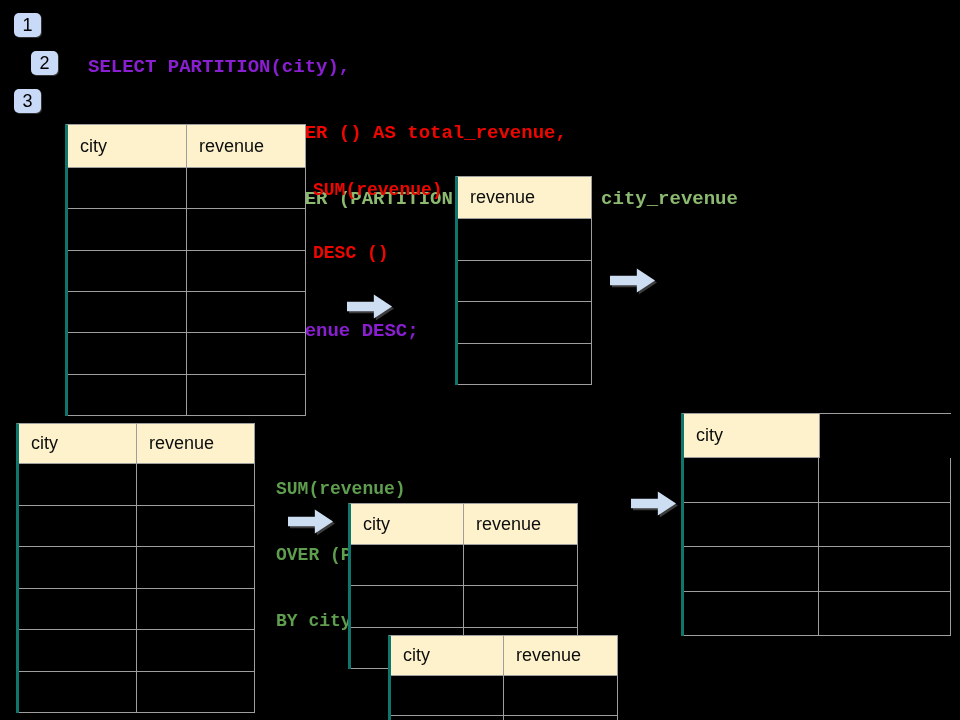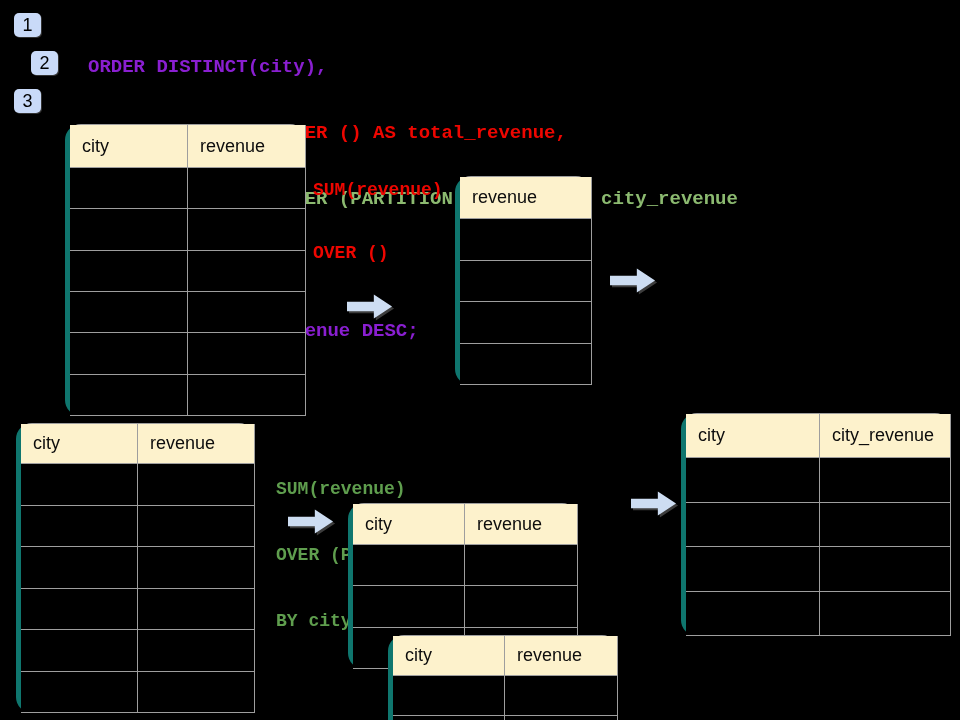--- a/index.html
+++ b/index.html
@@ -18,21 +18,21 @@
 
   
   .badge{position:absolute;width:27px;height:24px;background:#c9daf8;border-radius:5px;
          display:flex;align-items:center;justify-content:center;
          color:#000;font-size:18px;box-shadow:1px 1px 0 #333;}
   #badge-1{left:14px;top:13px;}
   #badge-2{left:31px;top:51px;}
   #badge-3{left:14px;top:89px;}
 
   
-  .tbl{position:absolute;border-left:5px solid #0f766e;border-top:1px solid #9e9e9e;box-sizing:border-box;border-radius:16px;}
+  .tbl{position:absolute;border-left:3px solid #0f766e;border-top:1px solid #9e9e9e;box-sizing:border-box;}
   .thead,.tr{display:flex;}
   .th,.td{box-sizing:border-box;border-right:1px solid #9e9e9e;border-bottom:1px solid #9e9e9e;}
   .th{background:#fdf2cc;display:flex;align-items:center;padding-left:12px;
       font-size:18px;color:#0d0d0d;}
   .td{background:#000;}
   .t1 .thead .th{height:43px;} .t1 .tr .td{height:41.33px;}
   .t2 .thead .th{height:42px;} .t2 .tr .td{height:41.5px;}
   .t3 .thead .th{height:40px;} .t3 .tr .td{height:41.5px;}
   .t4 .thead .th{height:41px;} .t4 .tr .td{height:41.3px;}
   .t5 .thead .th{height:40px;} .t5 .tr .td{height:39.5px;}
@@ -44,31 +44,31 @@
 </head>
 <body>
 
 <div id="stage">
 
   <div class="badge" id="badge-1">1</div>
   <div class="badge" id="badge-2">2</div>
   <div class="badge" id="badge-3">3</div>
 
   <div id="sql-code" class="mono">
-    <div class="c-purple">ORDER DISTINCT(city),</div>
+    <div class="c-purple">SELECT PARTITION(city),</div>
     <div class="c-red">    SUM(revenue) OVER () AS total_revenue,</div>
     <div class="c-green-light">    SUM(revenue) OVER (PARTITION BY city) as city_revenue</div>
     <div class="c-purple">  FROM rides</div>
     <div class="c-purple">  ORDER by city_revenue DESC;</div>
   </div>
 
 
   <div id="ann-total" class="mono">
     <div>SUM(revenue)</div>
-    <div>OVER ()</div>
+    <div>DESC ()</div>
   </div>
 
   <div id="ann-partition" class="mono">
     <div>SUM(revenue)</div>
     <div>OVER (PARTITION</div>
     <div>BY city)</div>
   </div>
 
   <div class="tbl t1" style="left:65px;top:124px;width:241px;">
     <div class="thead">
@@ -180,21 +180,20 @@
       </div>
     <div class="tr">
         <div class="td" style="width:114px;"></div>
         <div class="td" style="width:115px;"></div>
       </div>
   </div>
 
   <div class="tbl t6" style="left:681px;top:413px;width:270px;">
     <div class="thead">
       <div class="th" style="width:136px;">city</div>
-      <div class="th" style="width:133px;">city_revenue</div>
     </div>
     <div class="tr">
         <div class="td" style="width:136px;"></div>
         <div class="td" style="width:133px;"></div>
       </div>
     <div class="tr">
         <div class="td" style="width:136px;"></div>
         <div class="td" style="width:133px;"></div>
       </div>
     <div class="tr">

